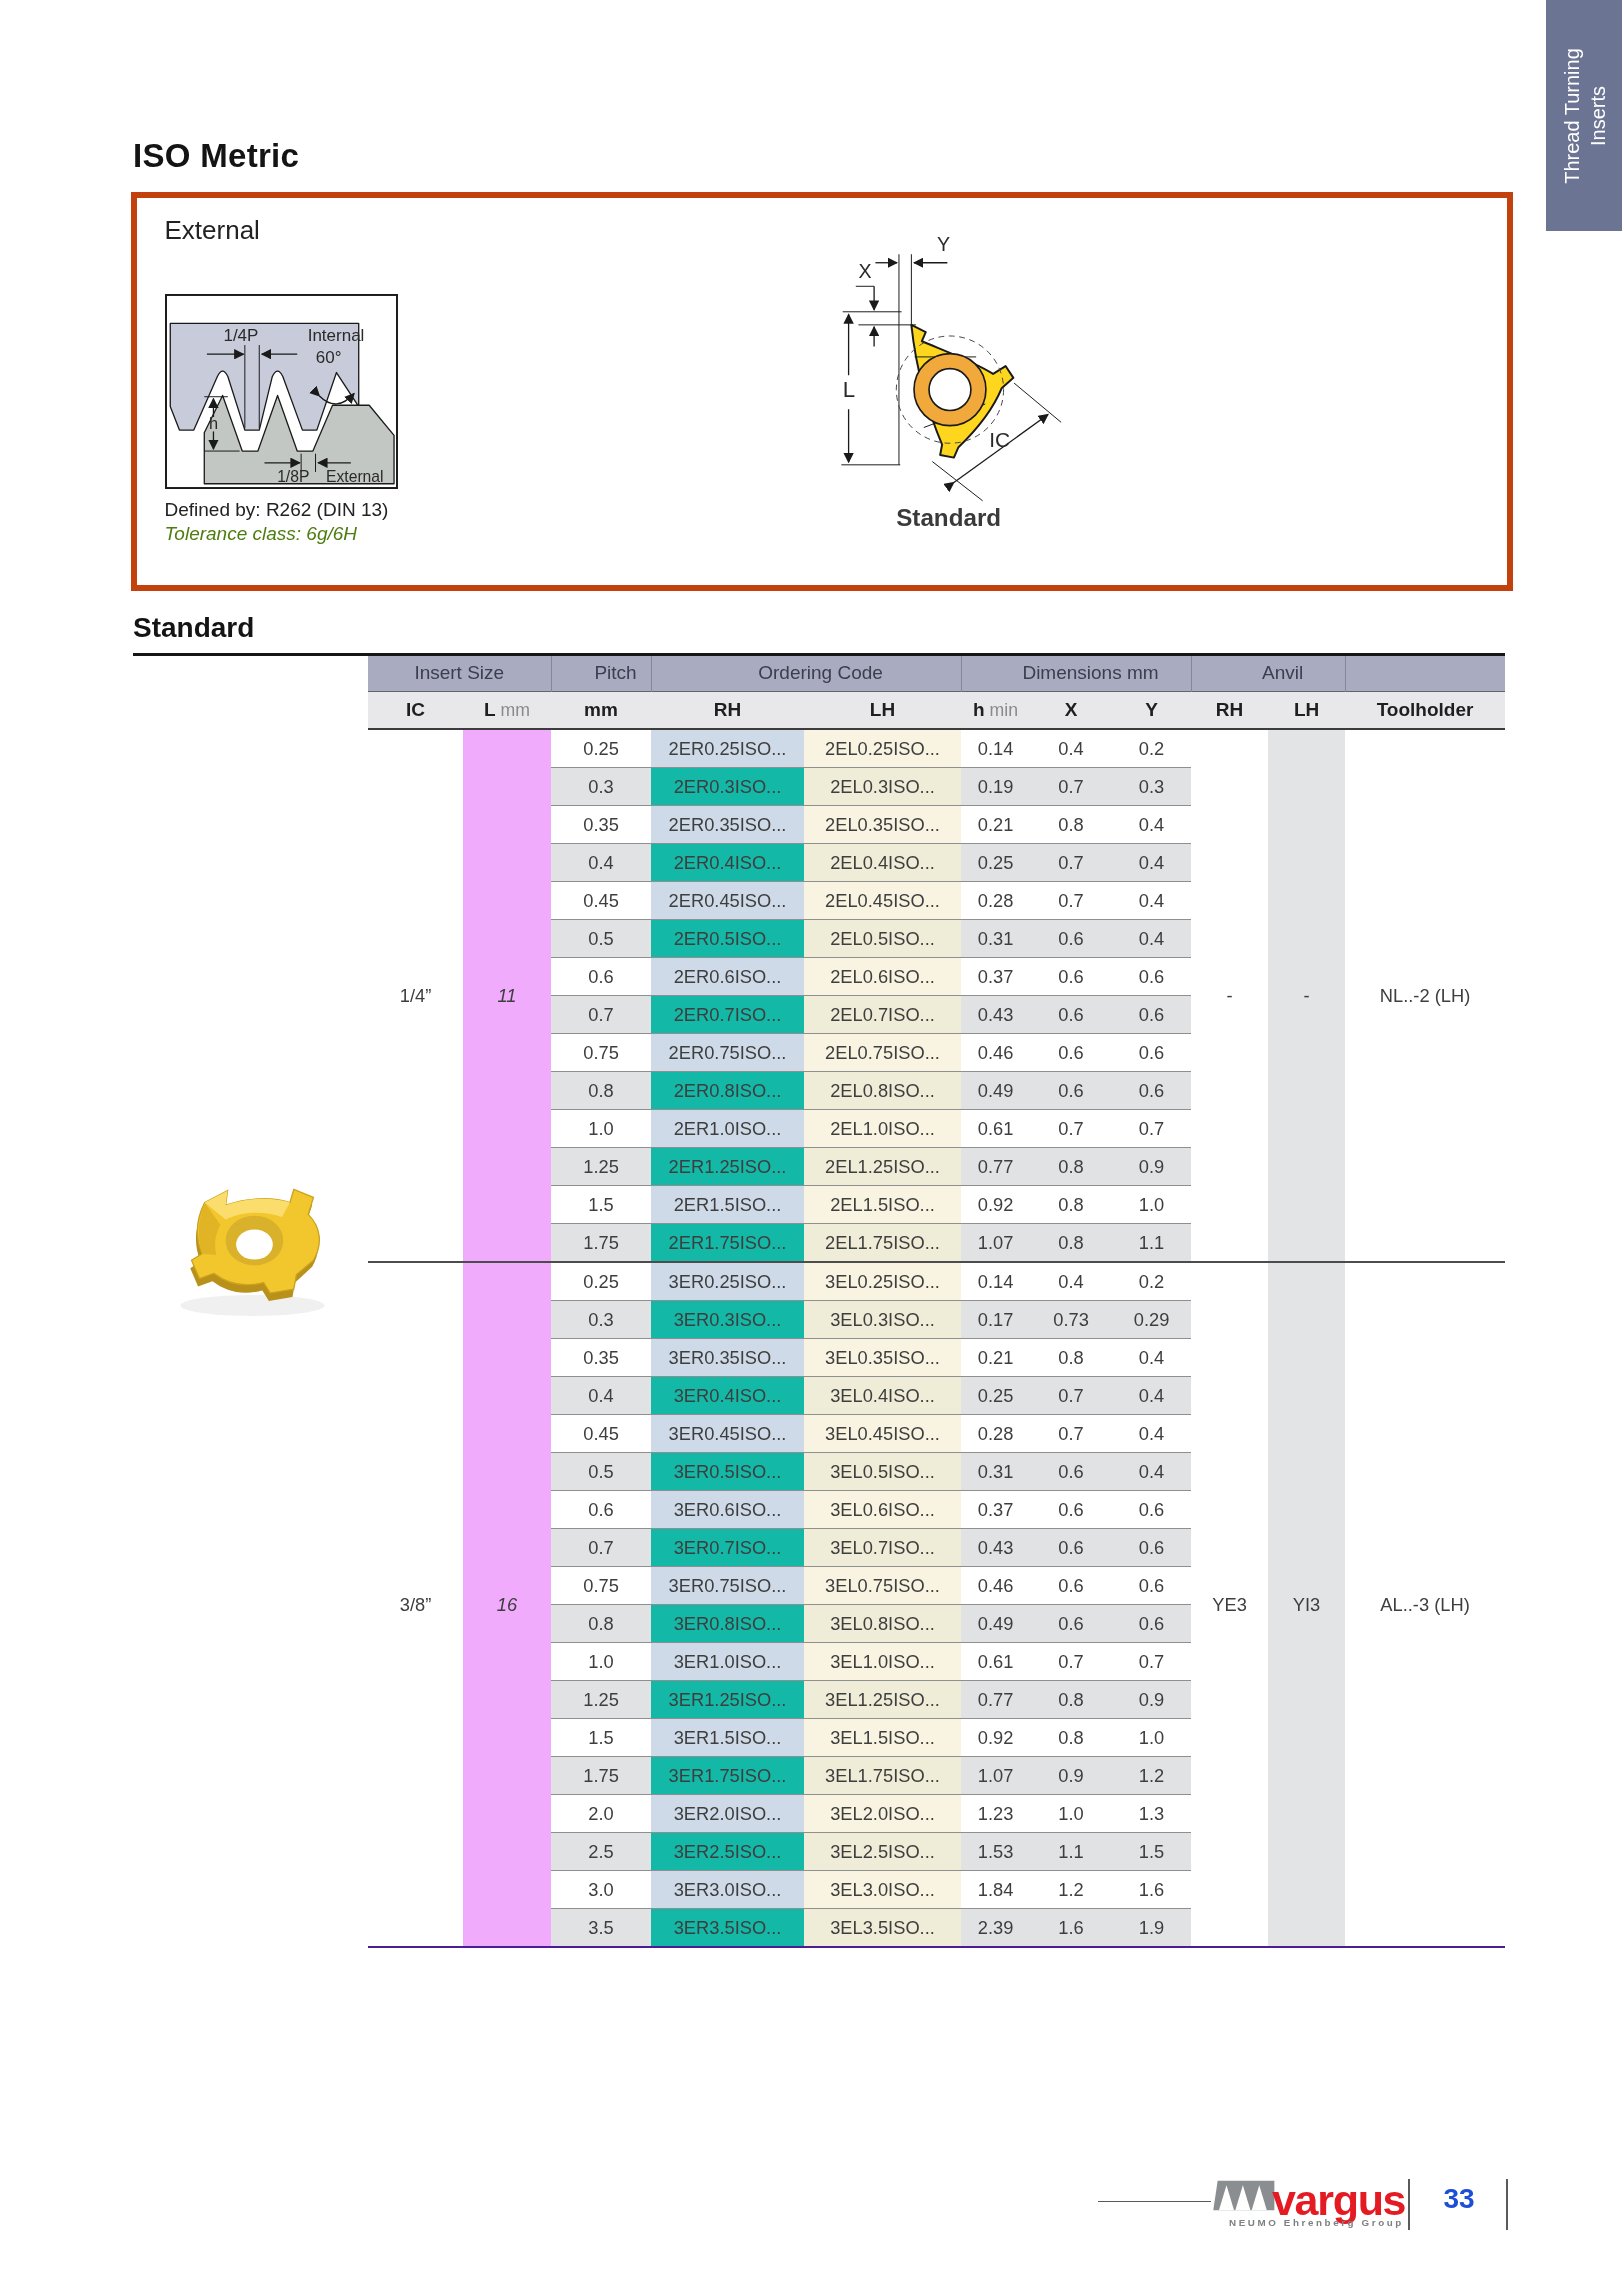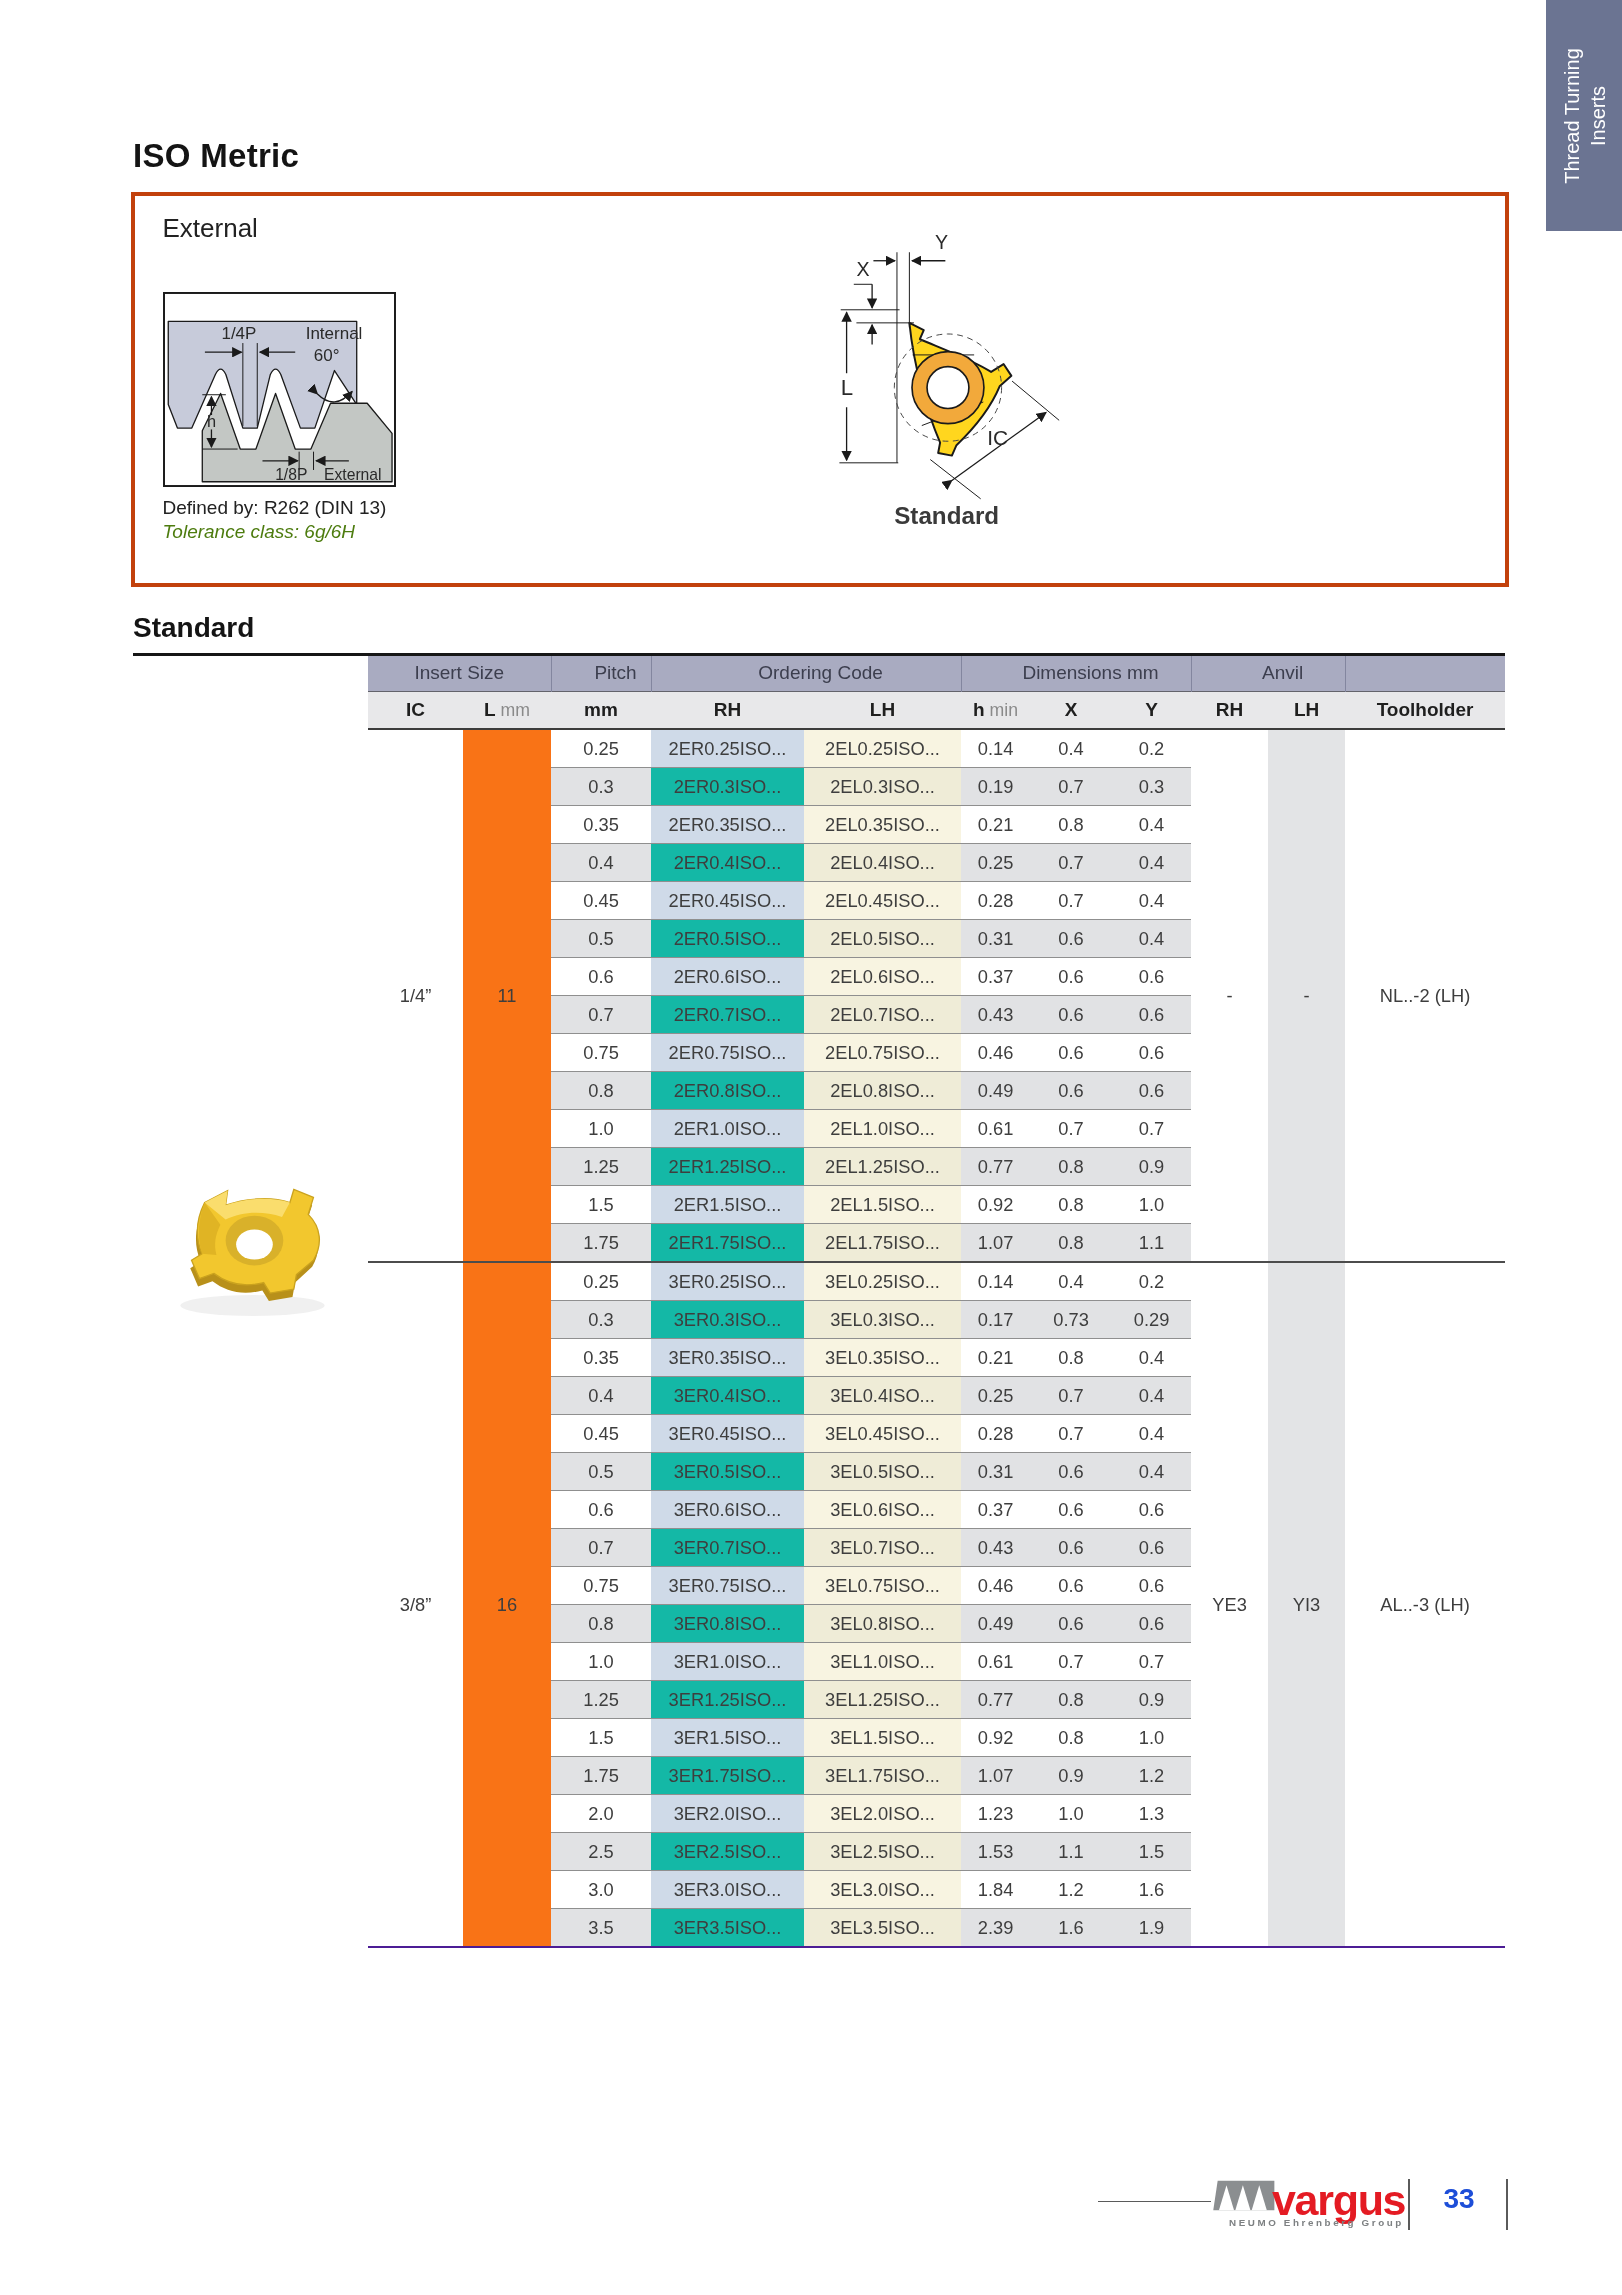--- a/index.html
+++ b/index.html
@@ -12,42 +12,42 @@
             display:flex;align-items:center;justify-content:center;}
   .side-tab-inner{transform:rotate(-90deg);text-align:center;color:#fff;
                   font-size:20px;line-height:1.3;white-space:nowrap;font-weight:400;}
 
   
   .page-title{left:133px;top:137px;font-size:33px;font-weight:bold;color:#141414;letter-spacing:0.3px;}
   .section-title{left:133px;top:612px;font-size:28px;font-weight:bold;color:#141414;}
   .thick-rule{left:133px;top:653px;width:1372px;height:3.3px;background:#161616;}
 
   
-  .external-panel{left:131px;top:192px;width:1370px;height:387px;border:4px solid #c2410c;background:#fff;}
+  .external-panel{left:131px;top:192px;width:1370px;height:387px;border:6px solid #c2410c;background:#fff;}
   .external-title{left:27.5px;top:17px;font-size:26px;font-weight:400;color:#222;}
   .defined-by{left:27.5px;top:301px;font-size:19px;color:#222;}
   .tolerance{left:27.5px;top:325px;font-size:19px;color:#4d7c0f;font-style:italic;}
 
   
   .std-table-wrap{left:368px;top:656px;}
   table.std{border-collapse:collapse;table-layout:fixed;width:1137px;}
   table.std th, table.std td{padding:0;margin:0;}
   tr.grp-row{height:35px;background:#a9abc1;}
   tr.grp-row th{font-weight:400;color:#3c3e4e;font-size:19px;}
   tr.grp-row th.gsep{border-left:0.7px solid #83869f;padding-left:29px;}
   tr.sub-row{height:38px;background:#e8e8ea;}
   tr.sub-row th{font-weight:bold;color:#1f1f1f;font-size:19px;border-top:0.7px solid #63636b;
                 border-bottom:2.6px solid #3c3c3c;}
   .unit{font-weight:400;color:#8a8a8a;font-size:17.7px;}
   tbody td{font-size:18.3px;text-align:center;height:37px;color:#3e3e3e;font-weight:400;}
   tbody td{border-top:0.7px solid #8f8f8f;}
   tr.first td{border-top:none;}
   tr.group-start td{border-top:2px solid #4c4c4c;}
   .c-ic{background:#fff;}
-  .c-l{background:#f97316;}
+  .c-l{background:#f0abfc;font-style:italic;}
   tr.odd .c-pitch, tr.odd .c-dim{background:#ffffff;}
   tr.even .c-pitch, tr.even .c-dim{background:#e1e2e4;}
   tr.odd .c-rh{background:#cfdae8;}
   tr.even .c-rh{background:#14b8a6;}
   tr.odd .c-lh{background:#f8f4e1;}
   tr.even .c-lh{background:#efecd7;}
   .c-arh{background:#fff;}
   .c-alh{background:#e3e4e6;}
   .c-th{background:#fff;}
   td.bottom-cap{border-bottom:2px solid #4c1d95;}

